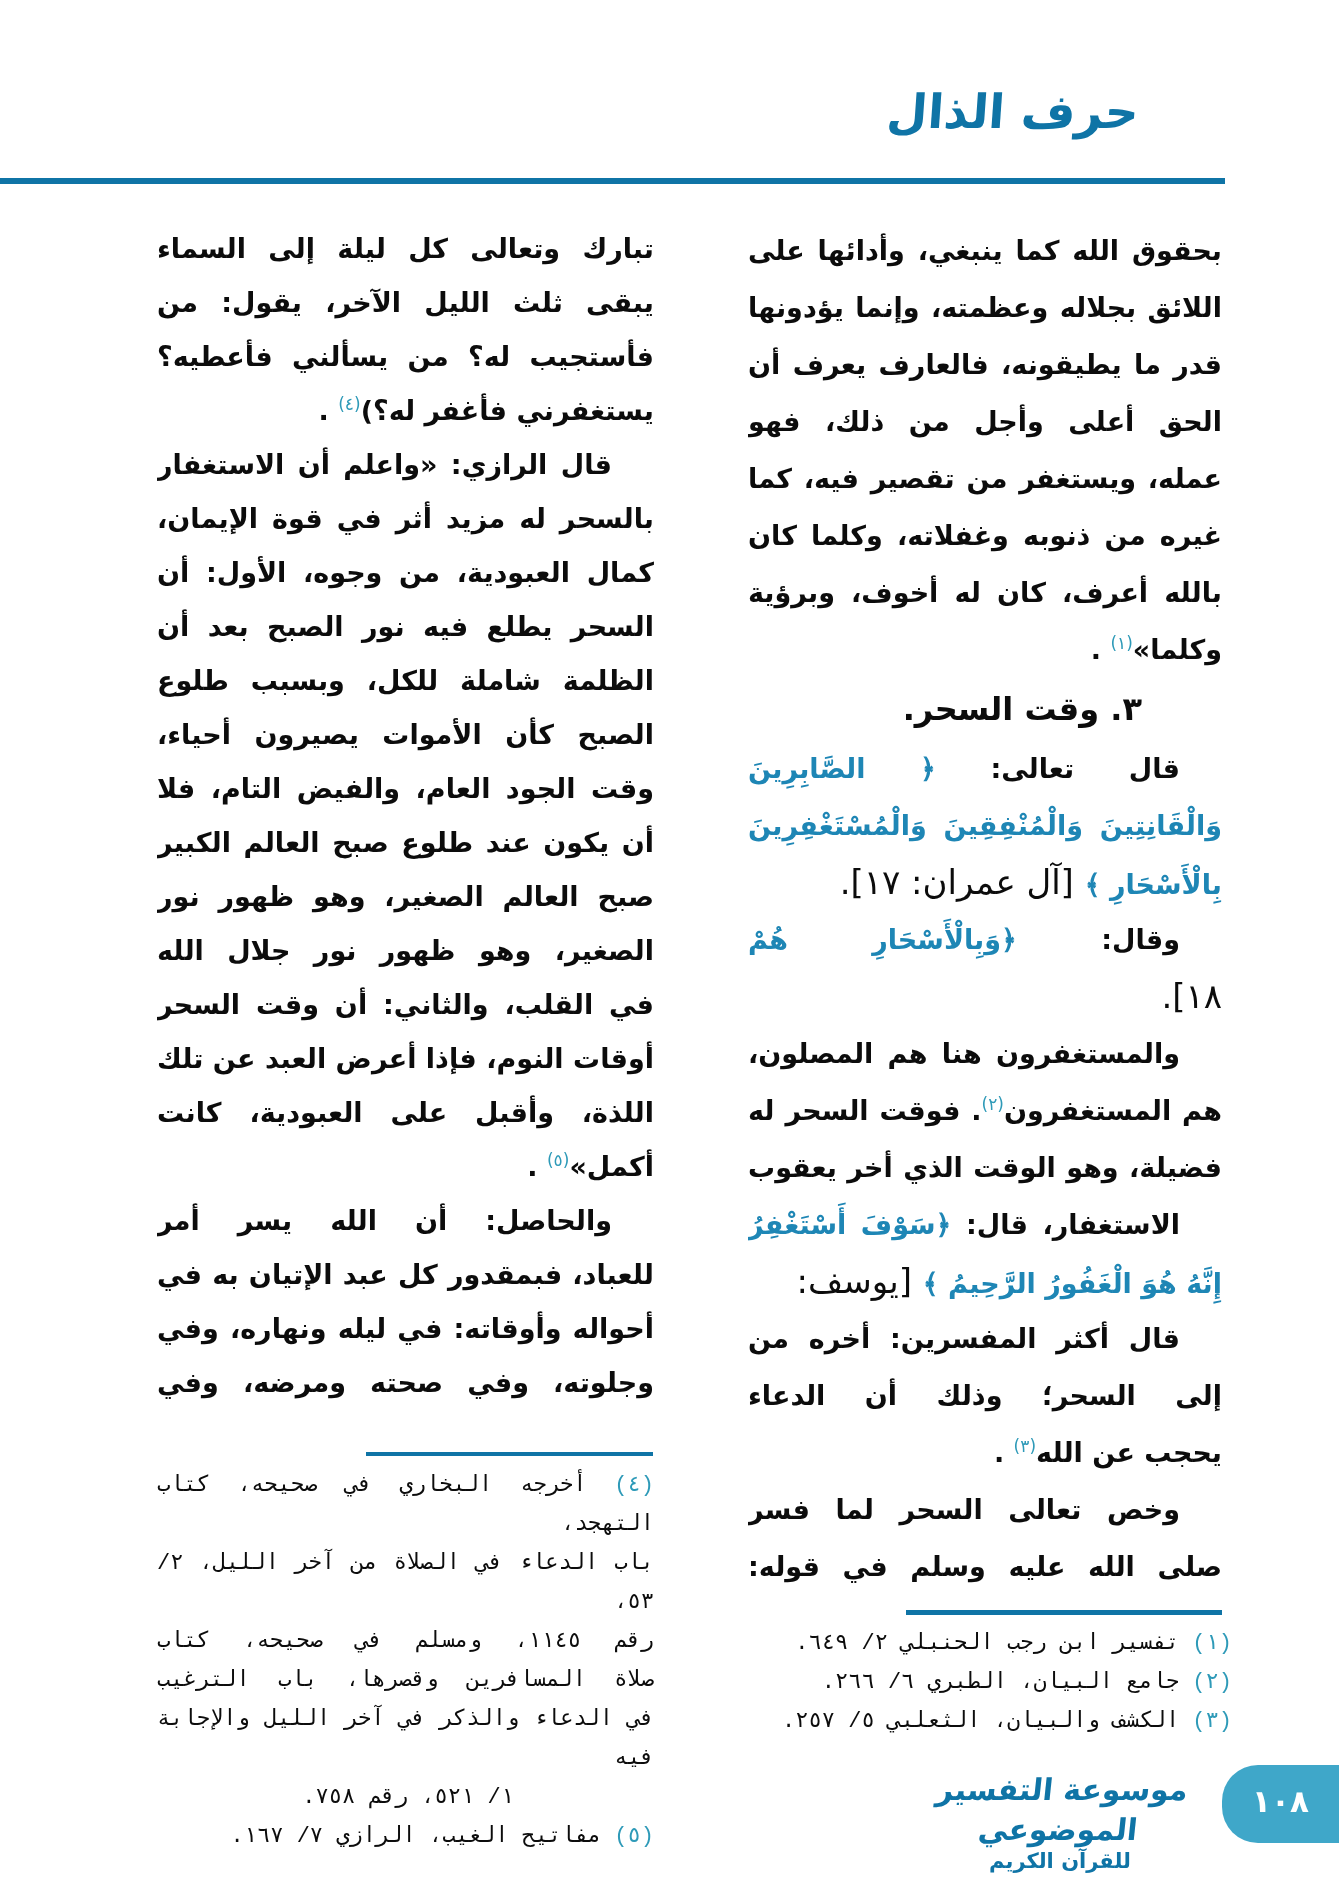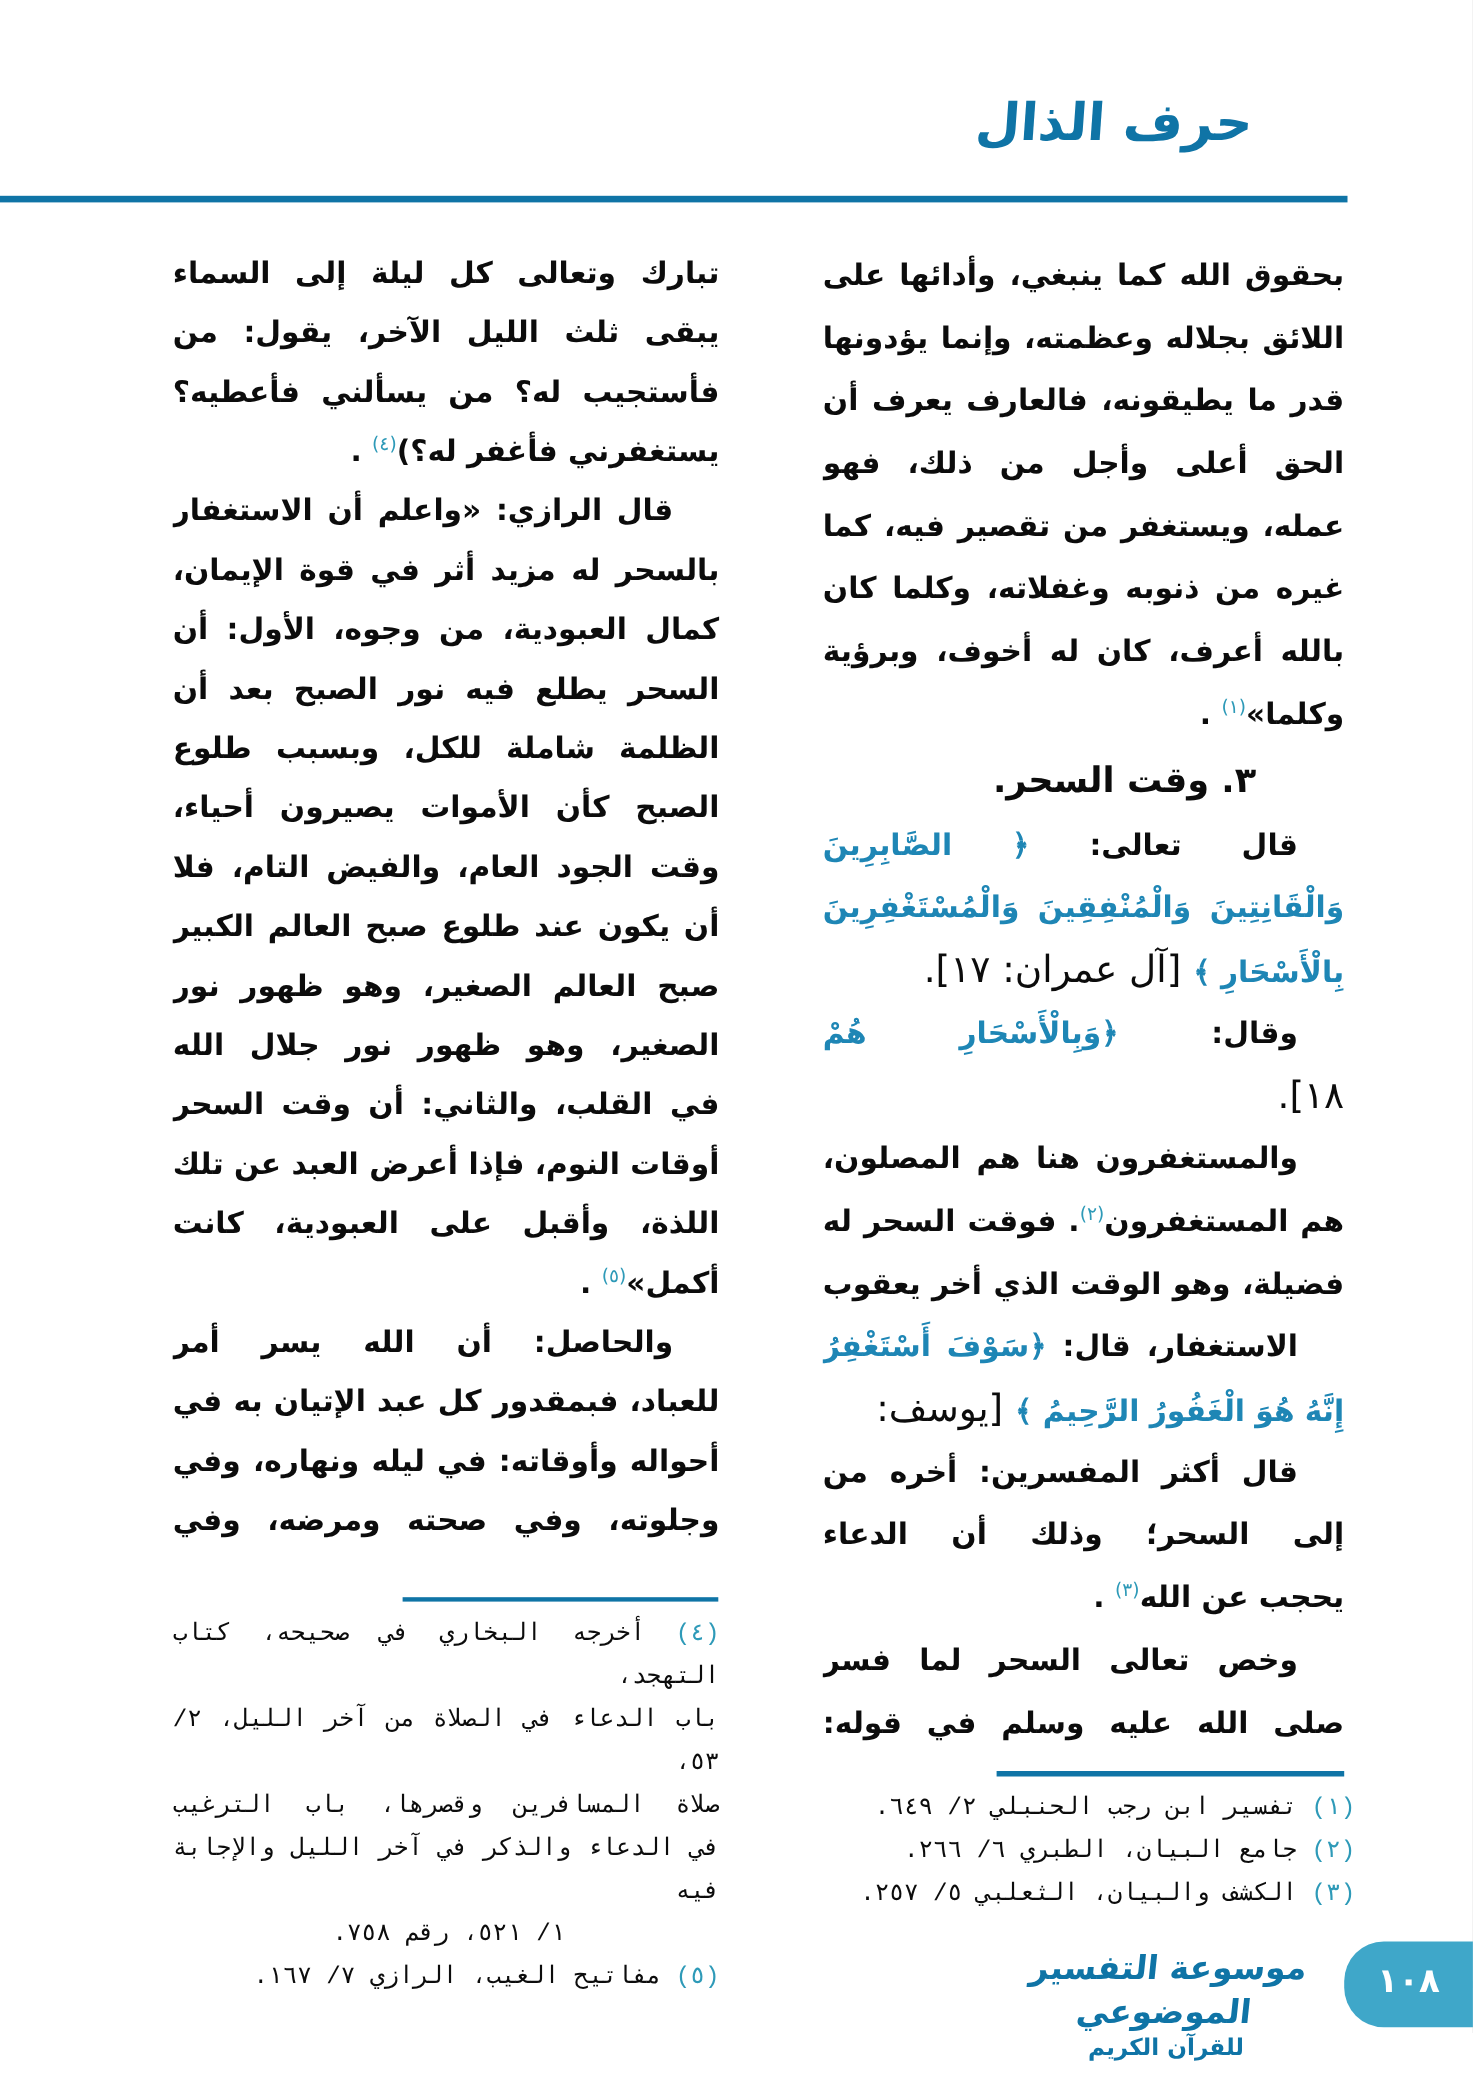--- a/index.html
+++ b/index.html
@@ -124,20 +124,21 @@
   <div class="fn-sep fn-sep-left"></div>
 
   <div class="fnblock fn-right">
       <div class="fline endline"><span class="fn-num">(١) </span>تفسير ابن رجب الحنبلي ٢/ ٦٤٩.</div>
       <div class="fline endline"><span class="fn-num">(٢) </span>جامع البيان، الطبري ٦/ ٢٦٦.</div>
       <div class="fline endline"><span class="fn-num">(٣) </span>الكشف والبيان، الثعلبي ٥/ ٢٥٧.</div>
     </div>
   <div class="fnblock fn-left">
       <div class="fline jline"><span class="fn-num">(٤) </span>أخرجه البخاري في صحيحه، كتاب التهجد،</div>
       <div class="fline jline">باب الدعاء في الصلاة من آخر الليل، ٢/ ٥٣،</div>
+      <div class="fline jline">رقم ١١٤٥، ومسلم في صحيحه، كتاب</div>
       <div class="fline jline">صلاة المسافرين وقصرها، باب الترغيب</div>
       <div class="fline jline">في الدعاء والذكر في آخر الليل والإجابة فيه</div>
       <div class="fline endline" style="padding-right: 140px;">١/ ٥٢١، رقم ٧٥٨.</div>
       <div class="fline endline"><span class="fn-num">(٥) </span>مفاتيح الغيب، الرازي ٧/ ١٦٧.</div>
     </div>
 
   <div class="logo">
     <div class="logo-l1">موسوعة التفسير الموضوعي</div>
     <div class="logo-l2">للقرآن الكريم</div>
   </div>

